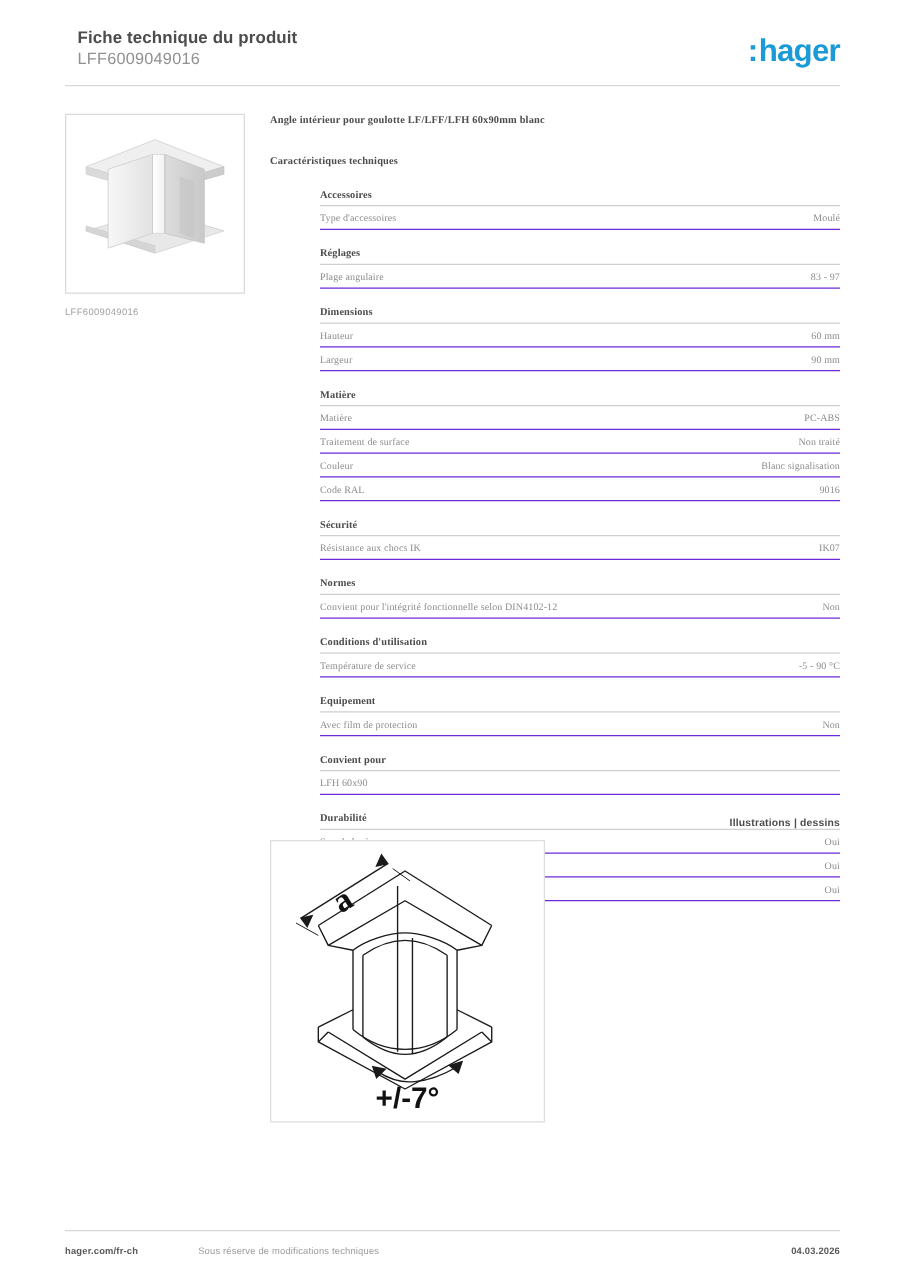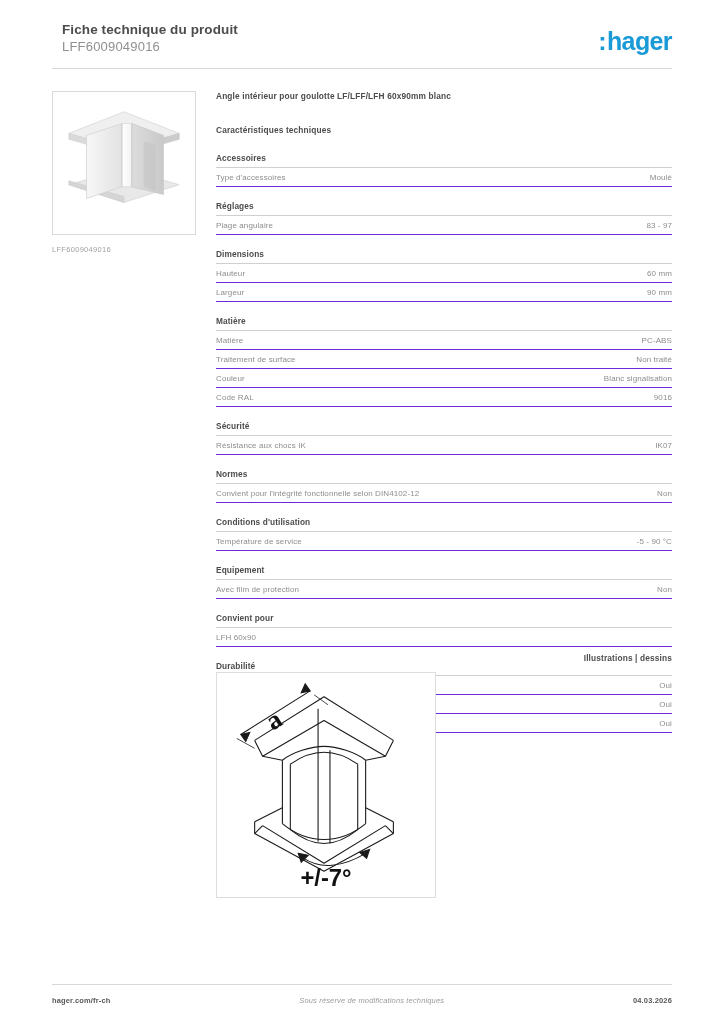--- a/index.html
+++ b/index.html
@@ -98,37 +98,39 @@
     color: #a0a1a3;
     letter-spacing: 0.3px;
   }
 
   
   .specs {
     position: absolute;
     left: 216px;
     top: 91px;
     width: 456px;
+    font-family: Liberation Serif, serif;
   }
   .product-name {
     font-size: 8.3px;
     font-weight: bold;
     color: #4c4c4e;
     letter-spacing: 0.15px;
     margin: 0 0 24px 0;
   }
   .specs-heading {
     font-size: 8.3px;
     font-weight: bold;
     color: #4c4c4e;
     letter-spacing: 0.15px;
     margin: 0 0 18px 0;
   }
   .spec-group {
     margin-bottom: 14px;
+    margin-left: 40px;
   }
   .spec-group-title {
     font-size: 8.3px;
     font-weight: bold;
     color: #4c4c4e;
     letter-spacing: 0.1px;
     padding-bottom: 4px;
     border-bottom: 1px solid #cfd0d2;
   }
   .spec-row {
@@ -197,24 +199,23 @@
     letter-spacing: 0.15px;
     gap: 48px;
   }
   .footer-left {
     flex: 0 0 auto;
     font-weight: bold;
     color: #58585a;
   }
   .footer-center {
     flex: 1 1 auto;
-    text-align: center;
+    text-align: left;
     color: #9a9b9d;
     font-weight: normal;
-    font-style: italic;
   }
   .footer-right {
     flex: 0 0 auto;
     font-weight: bold;
     color: #58585a;
   }
 </style>
 </head>
 <body>
 

